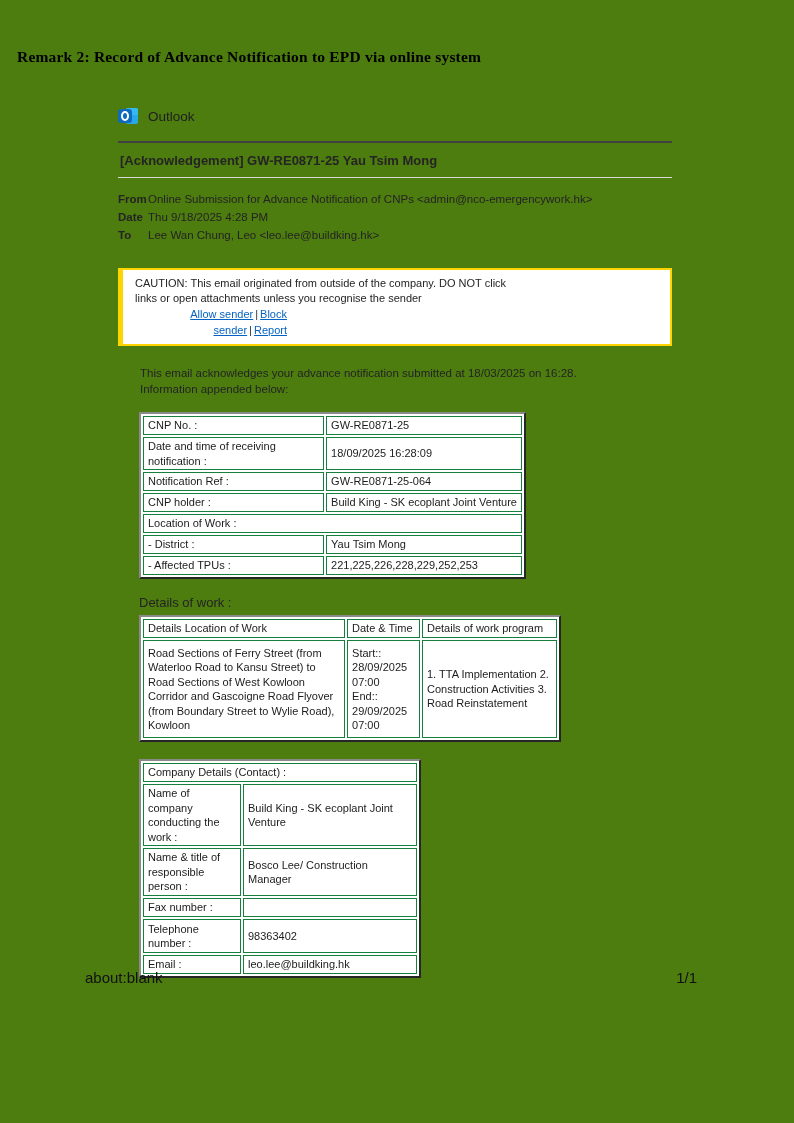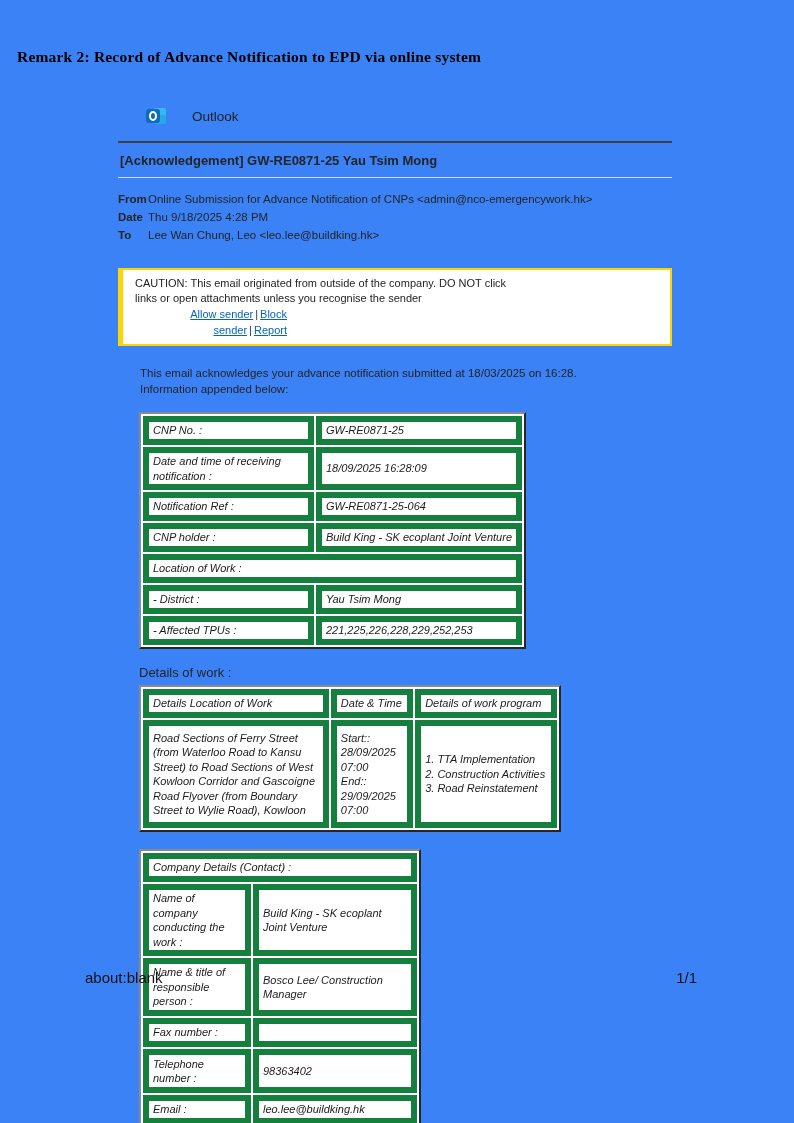--- a/index.html
+++ b/index.html
@@ -1,24 +1,24 @@
 <!DOCTYPE html>
 <html><head>
 <meta charset="utf-8">
 <style>
   html,body { margin:0; padding:0; background:#ffffff; }
   body { width:794px; height:1123px; font-family:"Liberation Sans",sans-serif; color:#1c1c1c; }
-  .page { position:relative; width:794px; height:1123px; overflow:hidden; background:#3b82f6; }
+  .page { position:relative; width:794px; height:1123px; overflow:hidden; background:#4d7c0f; }
 
   .remark-title { margin:0; padding:48px 0 0 17px; font-family:"Liberation Serif",serif;
                   font-size:15.5px; font-weight:bold; color:#000; letter-spacing:.2px; }
 
   .email { width:554px; margin:40px 0 0 118px; }
 
-  .app-row { display:flex; align-items:center; gap:26px; height:20px;margin-left:28px; }
+  .app-row { display:flex; align-items:center; gap:10px; height:20px; }
   .o-logo { position:relative; width:20px; height:18px; display:inline-block; flex:0 0 auto; }
   .o-logo .back { position:absolute; right:0; top:1px; width:12px; height:16px; background:#28a8ea; border-radius:2px; }
   .o-logo .fold { position:absolute; right:0; top:1px; width:12px; height:7px; background:#35b9f1; border-radius:2px 2px 0 0; }
   .o-logo .front { position:absolute; left:0; top:2px; width:14px; height:14px; background:#0f6cbd;
                    border-radius:3px; display:flex; align-items:center; justify-content:center; }
   .o-logo .ring { width:4px; height:6px; border:2px solid #fff; border-radius:50%; }
   .app-name { font-size:13.5px; color:#1f1f1f; }
 
   .rule-dark { border:0; border-top:2px solid #404040; margin:15px 0 0 0; }
   .subject { font-size:13px; font-weight:600; color:#242424; padding:10px 2px 9px 2px; }
@@ -32,22 +32,22 @@
              display:flex; justify-content:space-between; padding:6px 8px 6px 12px; background:#fff;flex-direction:column; }
   .caution-text { font-size:11px; line-height:15px; width:372px; color:#242424; }
   .caution-links { width:152px; text-align:right; font-size:11px; line-height:16px; }
   .link { color:#0563c1; text-decoration:underline; cursor:pointer; }
   .sep { color:#30343b; padding:0 2px; }
 
   .intro { margin:19px 0 0 22px; font-size:11.5px; line-height:16px; color:#242424; }
 
   table { border-collapse:separate; border-spacing:2px; background:#fff;
           border:2px solid; border-color:#8a8a8a #262626 #262626 #8a8a8a; }
-  td { border:6px solid #15803d; padding:1px 4px; font-size:11px; line-height:14.5px;
-       text-align:left; vertical-align:middle; color:#1c1c1c;font-style:italic; }
+  td { border:1px solid #15803d; padding:1px 4px; font-size:11px; line-height:14.5px;
+       text-align:left; vertical-align:middle; color:#1c1c1c; }
 
   .t1 { margin:15px 0 0 21px; width:387px; }
   .t1 .lab { width:195px; }
   .t1 .val { white-space:nowrap; }
   .t1 td { height:15px; }
 
   .work-label { margin:16px 0 5px 21px; font-size:13px; color:#242424; }
 
   .t2 { margin:0 0 0 21px; width:422px; }
   .t2 .c1 { width:225px; }

